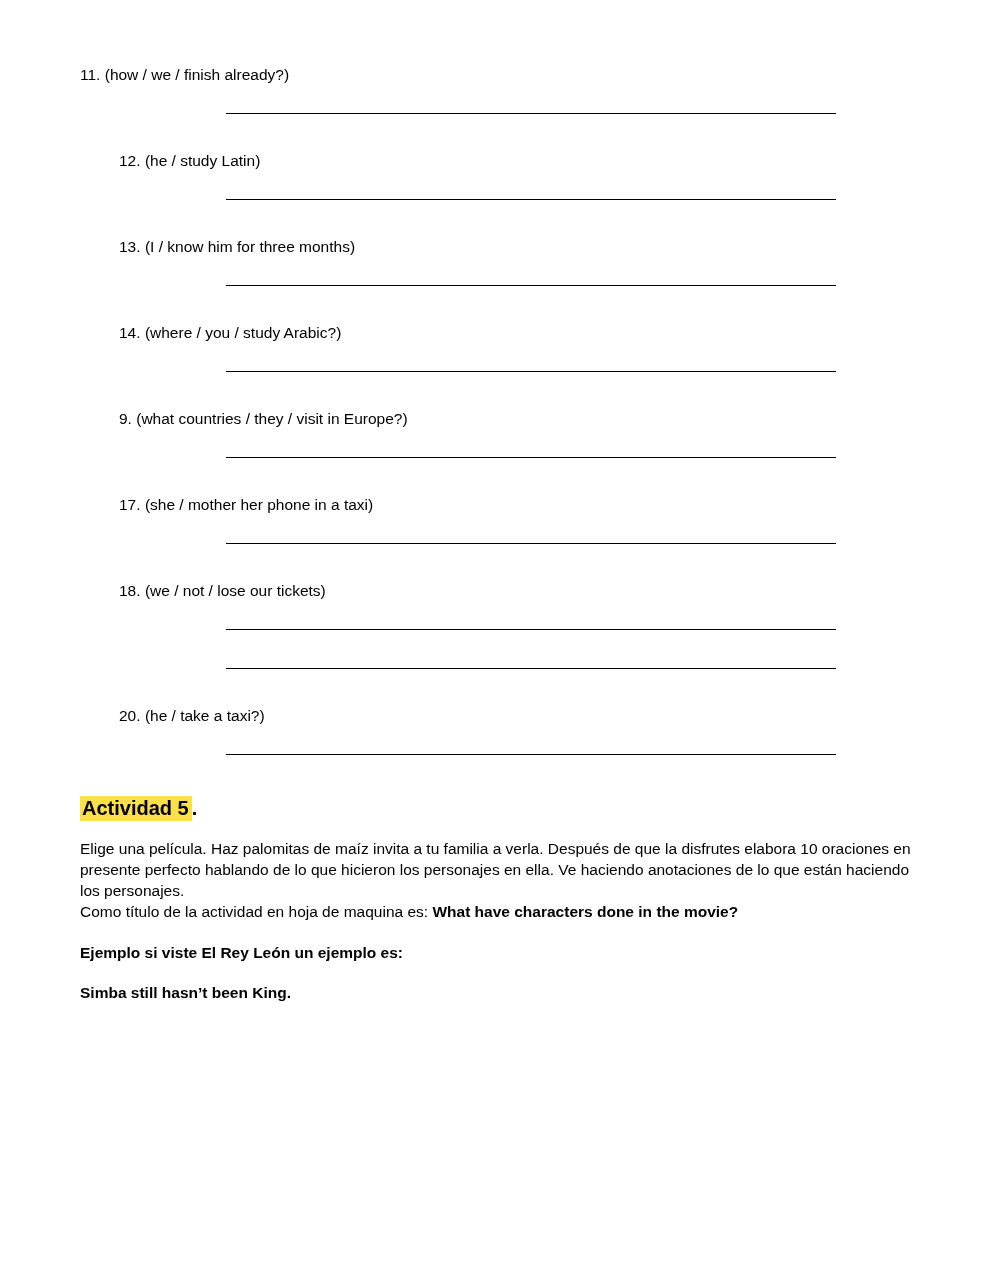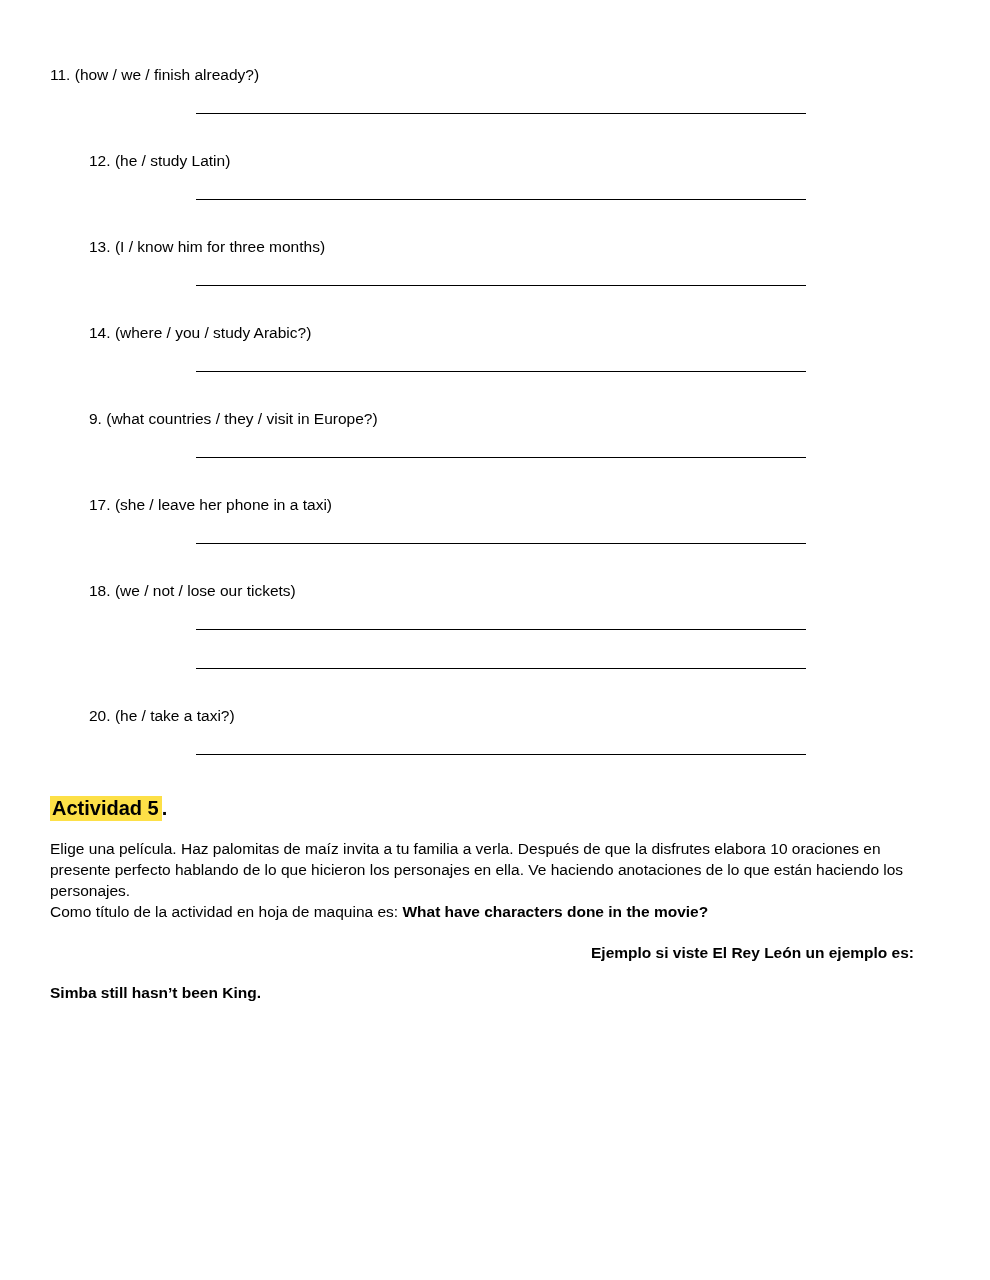--- a/index.html
+++ b/index.html
@@ -7,21 +7,21 @@
     margin: 0;
     padding: 0;
     background: #ffffff;
     color: #000000;
     font-family: "Liberation Sans", sans-serif;
   }
   .page {
     width: 990px;
     height: 1037px;
     background: #ffffff;
-    padding: 66px 76px 0 50px;
+    padding: 66px 76px 0 80px;
     overflow: hidden;
   }
   .exercise-item {
     font-size: 15.5px;
     line-height: 18px;
     margin: 0 0 38px 0;
   }
   .exercise-item .prompt-line {
     padding-left: 39px;
     white-space: nowrap;
@@ -59,21 +59,20 @@
     font-size: 15.5px;
     line-height: 21px;
     max-width: 862px;
   }
   .bold { font-weight: bold; }
   .example-heading {
     margin-top: 20px;
     font-size: 15.5px;
     line-height: 21px;
     font-weight: bold;
-    text-align: right;
   }
   .example-lines {
     margin-top: 20px;
     font-size: 15.5px;
     line-height: 20px;
     font-weight: bold;
   }
 </style>
 </head>
 <body>
@@ -100,21 +99,21 @@
     <div class="answer-line"></div>
   </div>
 
   <div class="exercise-item">
     <div class="prompt-line"><span>9.</span> <span>(what countries / they / visit in Europe?)</span></div>
     <div class="answer-line"></div>
   </div>
 
 
   <div class="exercise-item">
-    <div class="prompt-line"><span>17.</span> <span>(she / leave her phone in a taxi)</span></div>
+    <div class="prompt-line"><span>17.</span> <span>(she / mother her phone in a taxi)</span></div>
     <div class="answer-line"></div>
   </div>
 
   <div class="exercise-item">
     <div class="prompt-line"><span>18.</span> <span>(we / not / lose our tickets)</span></div>
     <div class="answer-line"></div>
   </div>
 
   <div class="exercise-item">
     <div class="answer-line"></div>

